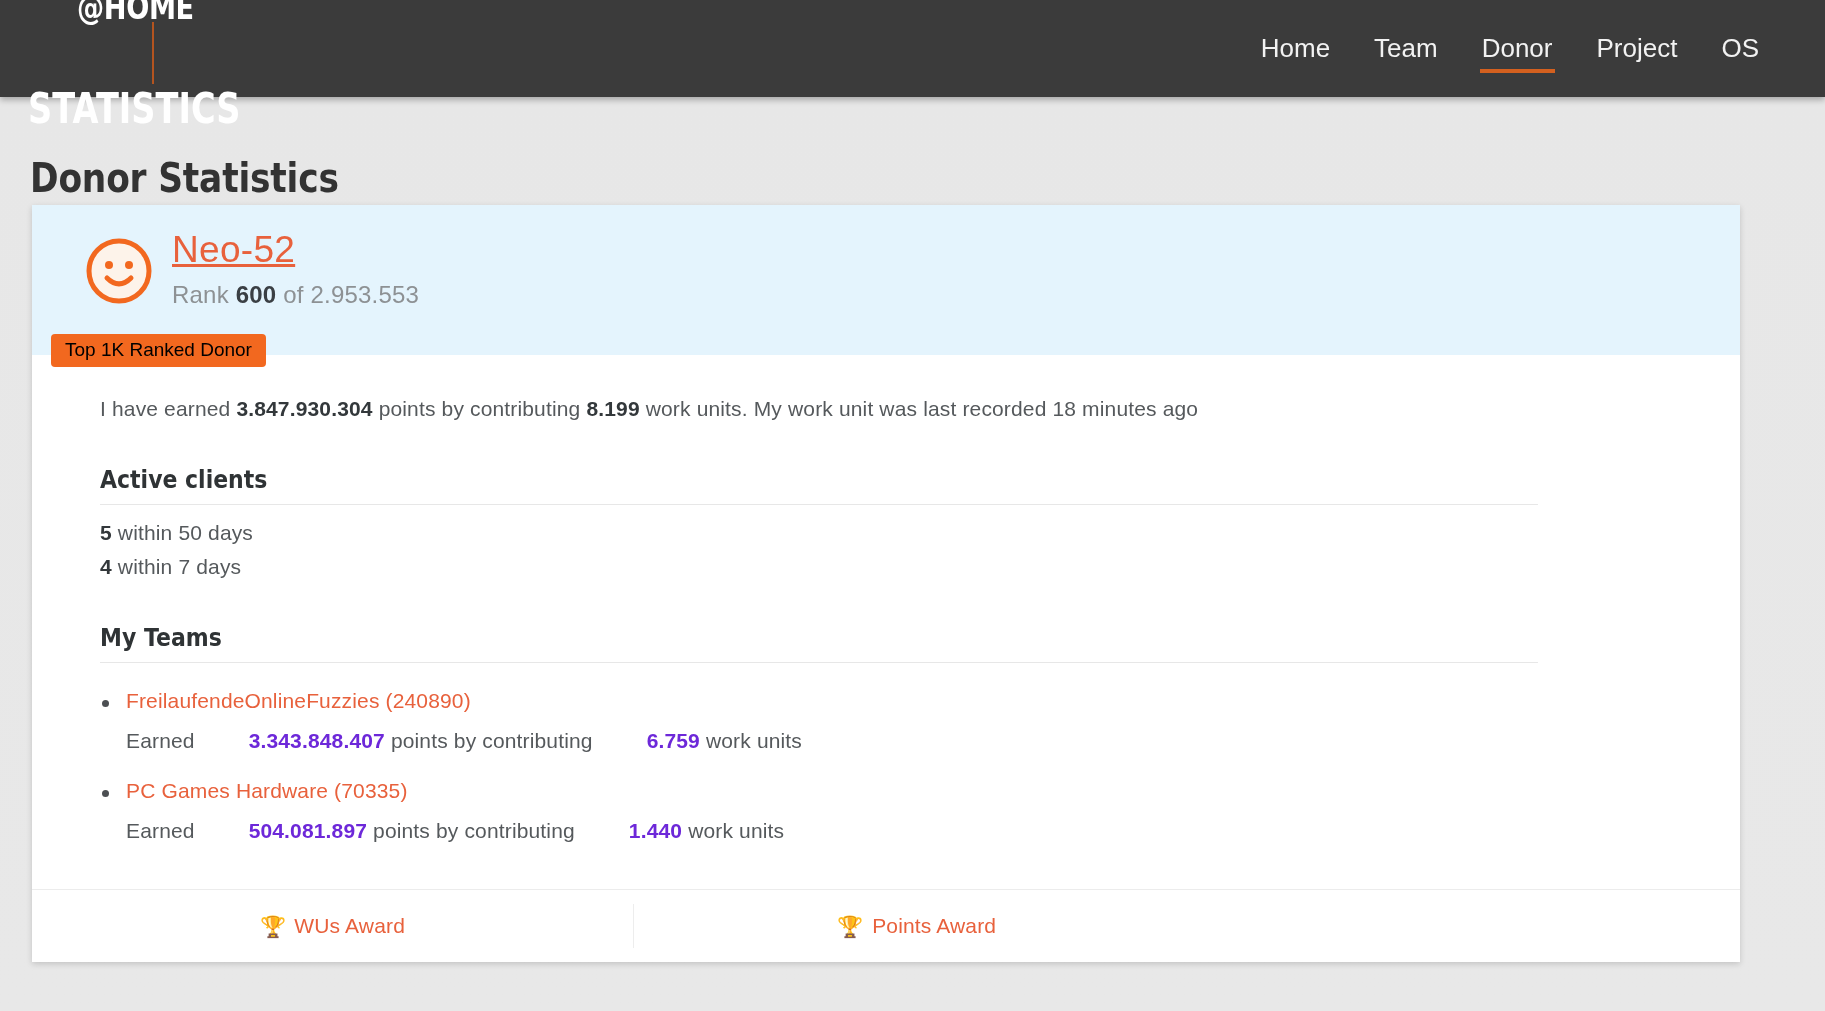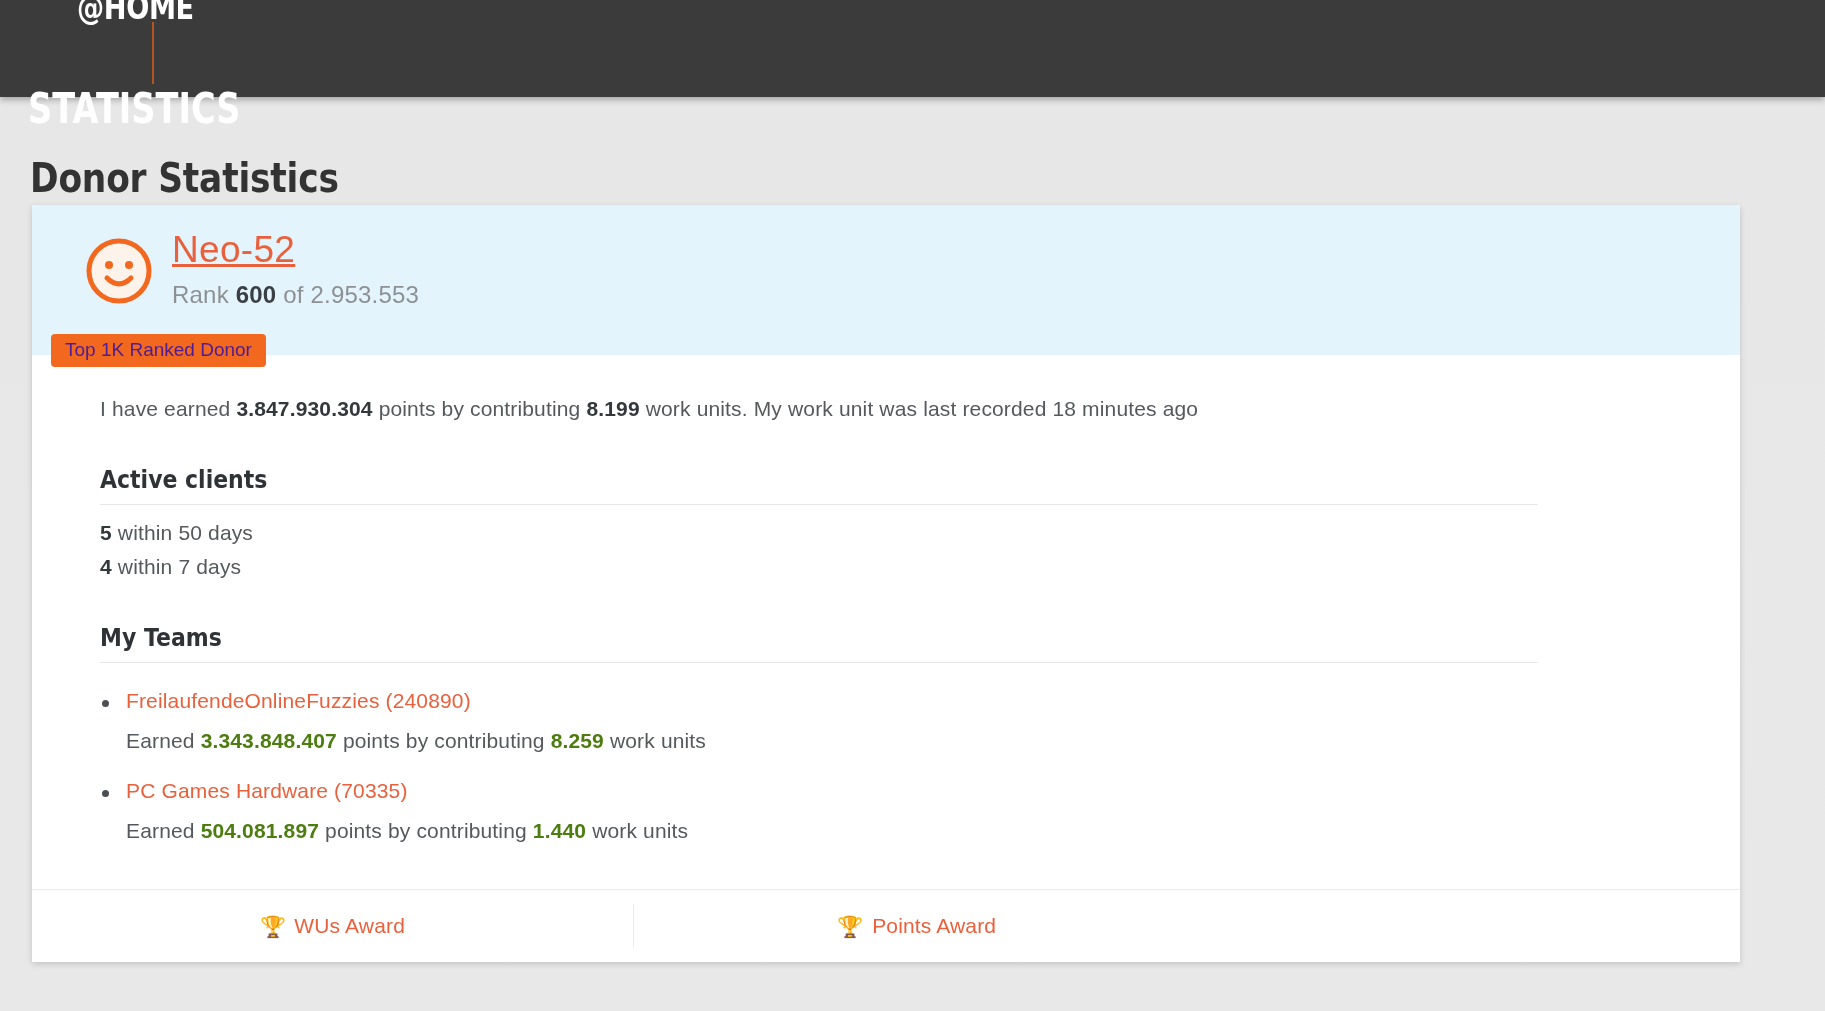--- a/index.html
+++ b/index.html
@@ -130,21 +130,21 @@
     margin-top: 11px;
     font-size: 24px;
     color: #8d9194;
     letter-spacing: 0.2px;
   }
   .donor-rank b { color: #3a3f44; font-weight: bold; }
   .badge {
     position: absolute;
     left: 19px; bottom: -12px;
     background: #f2681f;
-    color: #4c1d95;
+    color: #000000;
     font-size: 19px;
     padding: 6px 14px 8px 14px;
     border-radius: 4px;
     line-height: 1;
     white-space: nowrap;
   }
 
   .card-body {
     padding: 28px 40px 46px 68px;
     background: #ffffff;
@@ -191,21 +191,21 @@
     text-decoration: none;
     letter-spacing: 0.15px;
     cursor: pointer;
   }
   .team-earned {
     font-size: 21px;
     color: #55595c;
     margin-top: 16px;
     letter-spacing: 0.15px;
   }
-  .team-earned b { color: #4d7c0f; font-weight: bold; }
+  .team-earned b { color: #6d28d9; font-weight: bold; margin-left: 48px; }
 
   .card-footer {
     border-top: 1px solid #ececec;
     display: flex;
     align-items: center;
     height: 73px;
   }
   .footer-cell {
     flex: 1 1 0;
     text-align: center;
@@ -232,20 +232,27 @@
   <div class="topbar">
     <div class="brand">
       <div class="logo-stack">
         <span>FOLDING</span>
         <span>@HOME</span>
       </div>
       <div class="brand-divider"></div>
       <div class="brand-title">STATISTICS</div>
     </div>
 
+    <nav class="nav">
+      <a class="nav-item">Home</a>
+      <a class="nav-item">Team</a>
+      <a class="nav-item active">Donor</a>
+      <a class="nav-item">Project</a>
+      <a class="nav-item">OS</a>
+    </nav>
   </div>
 
   <h1 class="page-title">Donor Statistics</h1>
 
   <div class="card">
 
     <div class="card-header">
       <div class="donor-row">
         <div class="avatar">
           <svg viewBox="0 0 70 70" width="70" height="70">
@@ -289,21 +296,21 @@
 
       <h2 class="section-title">My Teams</h2>
       <ul class="teams">
         <li class="team-item">
           <span class="team-bullet"></span>
           <a class="team-link">FreilaufendeOnlineFuzzies (240890)</a>
           <div class="team-earned">
             <span>Earned</span>
             <b>3.343.848.407</b>
             <span>points by contributing</span>
-            <b>8.259</b>
+            <b>6.759</b>
             <span>work units</span>
           </div>
         </li>
         <li class="team-item">
           <span class="team-bullet"></span>
           <a class="team-link">PC Games Hardware (70335)</a>
           <div class="team-earned">
             <span>Earned</span>
             <b>504.081.897</b>
             <span>points by contributing</span>

